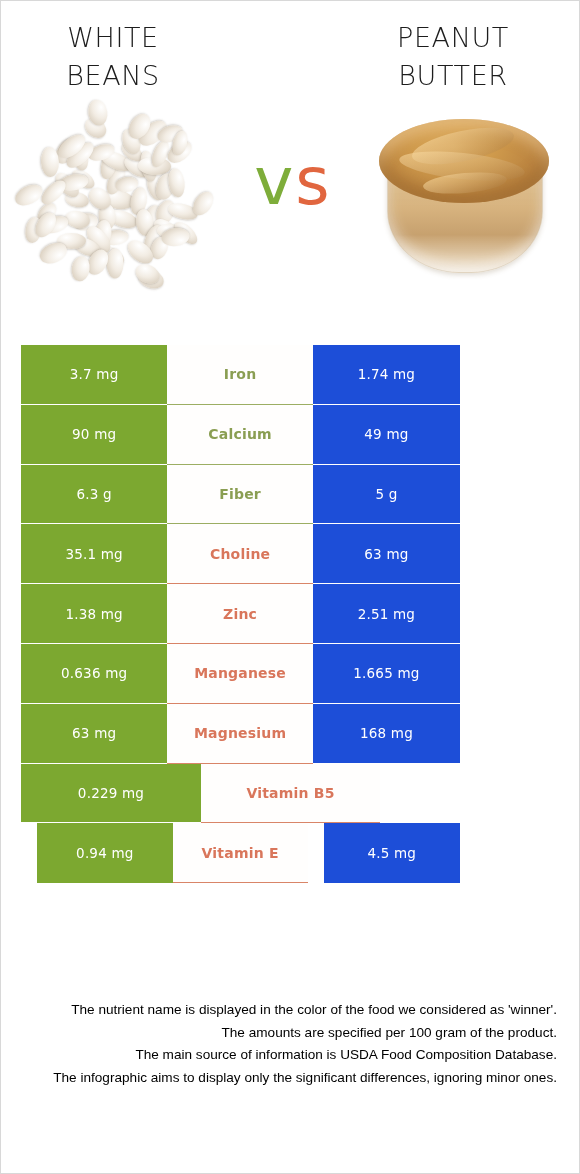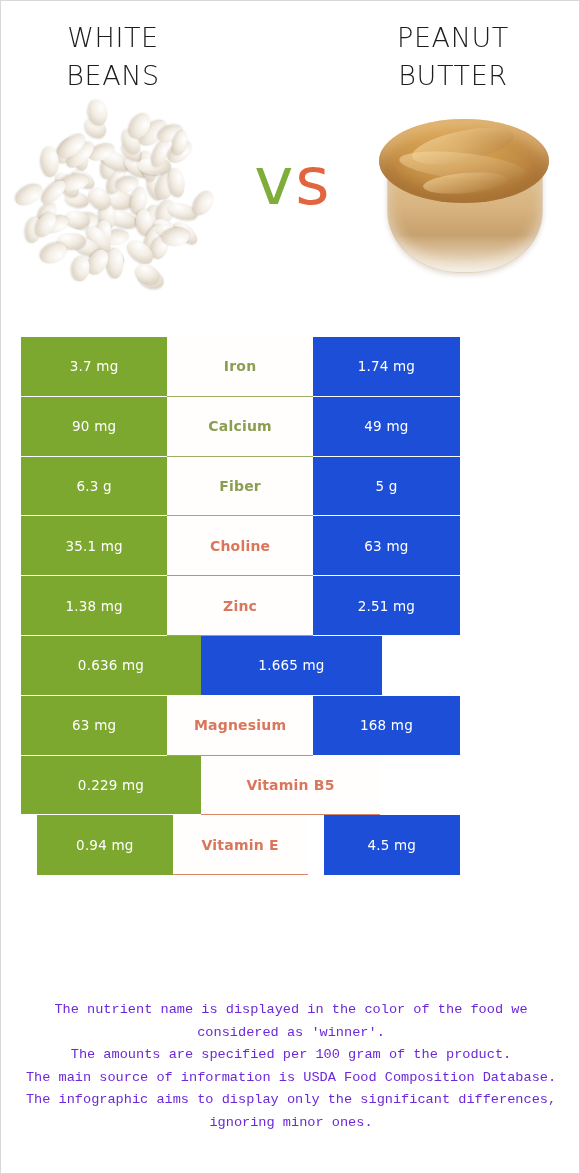--- a/index.html
+++ b/index.html
@@ -126,21 +126,21 @@
     line-height: 78px;
     letter-spacing: 2px;
   }
   .vs .v { color: #7EAD3A; }
   .vs .s { color: #E1663F; }
 
   
   .table {
     position: absolute;
     left: 20px;
-    top: 336px;
+    top: 344px;
     width: 439px;
   }
   .row {
     position: relative;
     display: flex;
     height: 59.8px;
   }
   .cell {
     display: flex;
     align-items: center;
@@ -181,25 +181,25 @@
     border-bottom: none;
     margin-left: 16px;
   }
 
   
   .footer {
     position: absolute;
     left: 24px;
     top: 998px;
     width: 532px;
-    text-align: center;
-    font-family: Liberation Mono, monospace;
+    text-align: right;
+    font-family: Liberation Sans, sans-serif;
     font-size: 13.6px;
     line-height: 22.5px;
-    color: #6d28d9;
+    color: #000000;
   }
   .footer .ln { display: block; }
 </style>
 </head>
 <body>
 
 <div class="page">
 
   <div class="titles">
     <div class="title left">
@@ -323,20 +323,21 @@
         <div class="cell mid">Choline</div>
         <div class="cell right">63 mg</div>
       </div>
       <div class="row orange">
         <div class="cell left">1.38 mg</div>
         <div class="cell mid">Zinc</div>
         <div class="cell right">2.51 mg</div>
       </div>
       <div class="row orange">
         <div class="cell left">0.636 mg</div>
+        <div class="cell mid">Manganese</div>
         <div class="cell right">1.665 mg</div>
       </div>
       <div class="row orange">
         <div class="cell left">63 mg</div>
         <div class="cell mid">Magnesium</div>
         <div class="cell right">168 mg</div>
       </div>
       <div class="row orange">
         <div class="cell left">0.229 mg</div>
         <div class="cell mid">Vitamin B5</div>

